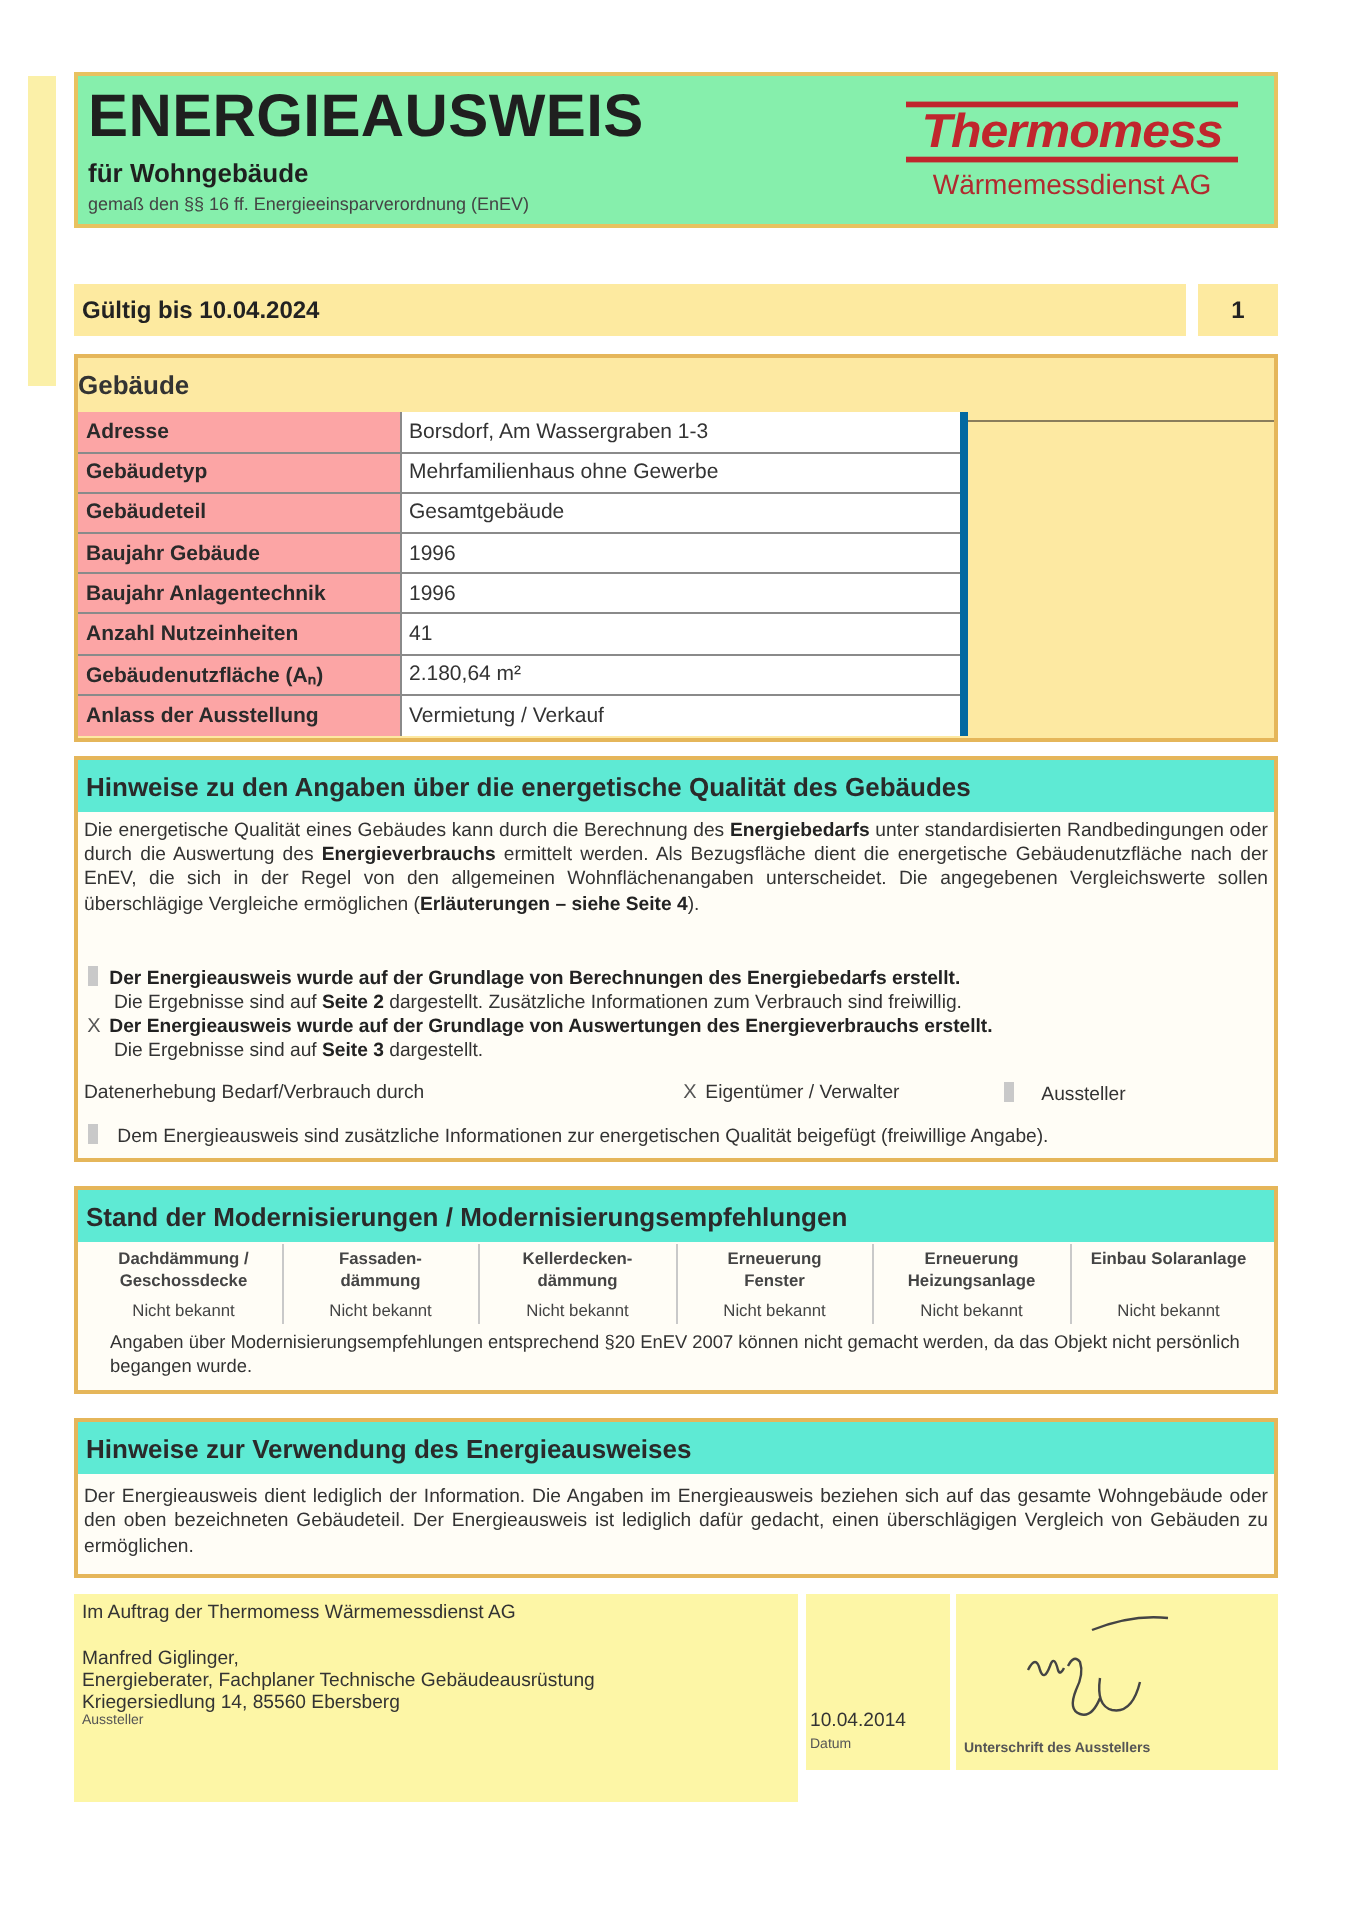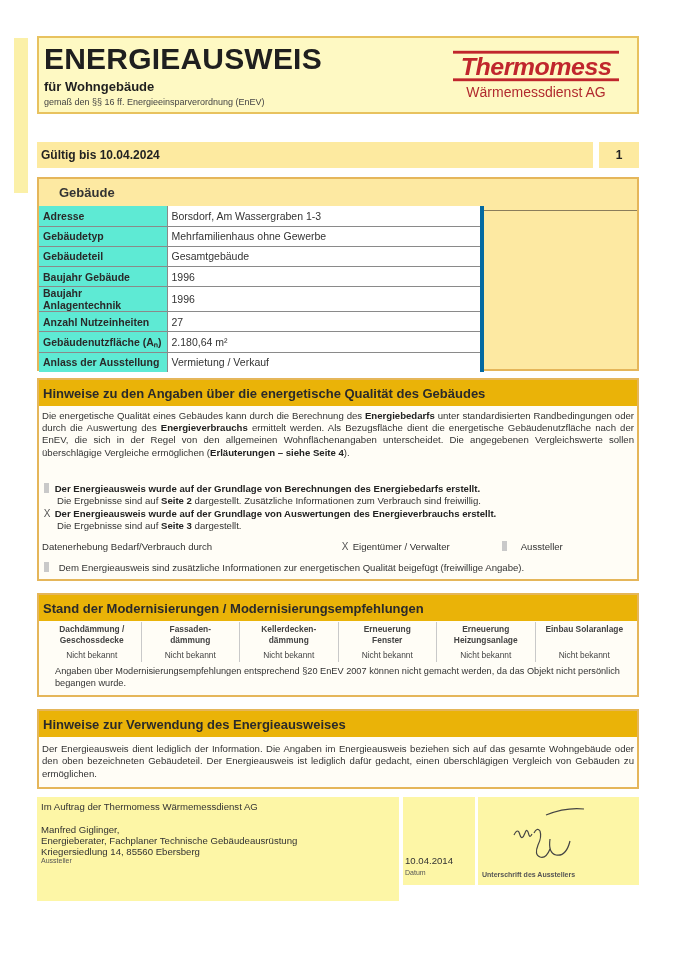--- a/index.html
+++ b/index.html
@@ -4,45 +4,45 @@
 <style>
   * { box-sizing: border-box; margin: 0; padding: 0; }
   html, body { width: 680px; height: 960px; background: #ffffff; overflow: hidden; }
   body { font-family: "Liberation Sans", sans-serif; color: #222; position: relative; }
 
   .sidebar-strip { position: absolute; left: 14px; top: 38px; width: 14px; height: 155px; background: #fbf0a8; }
 
   .panel { position: absolute; left: 37px; width: 602px; }
 
   
-  .header-box { top: 36px; height: 78px; background: #fef9c3; border: 2px solid #e8c25f; }
+  .header-box { top: 36px; height: 78px; background: #86efac; border: 2px solid #e8c25f; }
   .header-box .title { position: absolute; left: 5px; top: 4px; font-size: 30px; font-weight: bold; color: #1f1f1f; letter-spacing: 0.2px; }
   .header-box .subtitle { position: absolute; left: 5px; top: 41px; font-size: 13px; font-weight: bold; color: #1f1f1f; }
   .header-box .subsub { position: absolute; left: 5px; top: 59px; font-size: 9px; color: #444; }
   .logo { position: absolute; right: 18px; top: 12px; width: 166px; text-align: center; }
   .logo .brand { font-family: "Liberation Sans", sans-serif; font-size: 25px; font-weight: bold; font-style: italic; color: #c0262d; letter-spacing: -0.5px; border-top: 3px solid #c0262d; border-bottom: 3px solid #c0262d; line-height: 26px; transform: scaleY(0.95); }
   .logo .tag { font-size: 14px; color: #b12a2f; margin-top: 2px; }
 
   
   .valid-row { top: 142px; height: 26px; }
   .valid-row .valid { position: absolute; left: 0; top: 0; width: 556px; height: 26px; background: #fdeaa0; font-size: 12px; font-weight: bold; padding: 6px 4px; }
   .valid-row .page { position: absolute; right: 0; top: 0; width: 40px; height: 26px; background: #fdeaa0; font-size: 12px; font-weight: bold; padding: 6px 0; text-align: center; }
 
   
   .building { top: 177px; height: 194px; background: #fde9a2; border: 2px solid #e5b65a; }
-  .building .head { position: absolute; left: 0; top: 0; width: 100%; height: 32px; border-bottom: 1px solid #8a7d5b; font-size: 13px; font-weight: bold; padding: 6px 20px; color: #333; }
+  .building .head { position: absolute; left: 0; top: 0; width: 100%; height: 32px; border-bottom: 1px solid #8a7d5b; font-size: 13px; font-weight: bold; padding: 6px 0; color: #333; }
   .building table { position: absolute; left: 0; top: 27px; width: 445px; border-collapse: collapse; }
   .building td { height: 20.2px; font-size: 10.5px; border-bottom: 1px solid #8a8a8a; padding: 0 4px; vertical-align: middle; }
-  .building td.k { width: 128px; font-weight: bold; background: #5eead4; color: #2a2a2a; border-right: 1px solid #8a8a8a; }
+  .building td.k { width: 161px; font-weight: bold; background: #fca5a5; color: #2a2a2a; border-right: 1px solid #8a8a8a; }
   .building td.v { background: #ffffff; color: #333; border-right: 4px solid #0369a1; }
   .building tr:last-child td { border-bottom: none; }
 
   
   .hints { top: 378px; height: 203px; background: #fffdf6; border: 2px solid #e5b65a; }
-  .section-head { position: absolute; left: 0; top: 0; width: 100%; height: 26px; background: #eab308; font-size: 13px; font-weight: bold; padding: 6px 4px; color: #2a2a2a; }
+  .section-head { position: absolute; left: 0; top: 0; width: 100%; height: 26px; background: #5eead4; font-size: 13px; font-weight: bold; padding: 6px 4px; color: #2a2a2a; }
   .hints .body { position: absolute; left: 3px; top: 30px; width: 592px; font-size: 9.6px; line-height: 12.2px; text-align: justify; color: #333; }
   .check-row { position: absolute; left: 3px; font-size: 9.6px; line-height: 12.2px; color: #333; }
   .check { display: inline-block; width: 10px; text-align: center; font-size: 10px; color: #555; }
   .box-empty { display: inline-block; width: 5px; height: 10px; background: #c9c9c9; vertical-align: -1px; margin: 0 3px 0 2px; }
   .indent { padding-left: 15px; }
   b { font-weight: bold; color: #222; }
 
   
   .modern { top: 593px; height: 104px; background: #fffdf6; border: 2px solid #e5b65a; }
   .mod-grid { position: absolute; left: 4px; top: 27px; width: 590px; display: flex; }
@@ -103,21 +103,21 @@
         <tr>
           <td class="k">Baujahr Gebäude</td>
           <td class="v">1996</td>
         </tr>
         <tr>
           <td class="k">Baujahr Anlagentechnik</td>
           <td class="v">1996</td>
         </tr>
         <tr>
           <td class="k">Anzahl Nutzeinheiten</td>
-          <td class="v">27</td>
+          <td class="v">41</td>
         </tr>
         <tr>
           <td class="k">Gebäudenutzfläche (Aₙ)</td>
           <td class="v">2.180,64 m²</td>
         </tr>
         <tr>
           <td class="k">Anlass der Ausstellung</td>
           <td class="v">Vermietung / Verkauf</td>
         </tr>
       </tbody>

